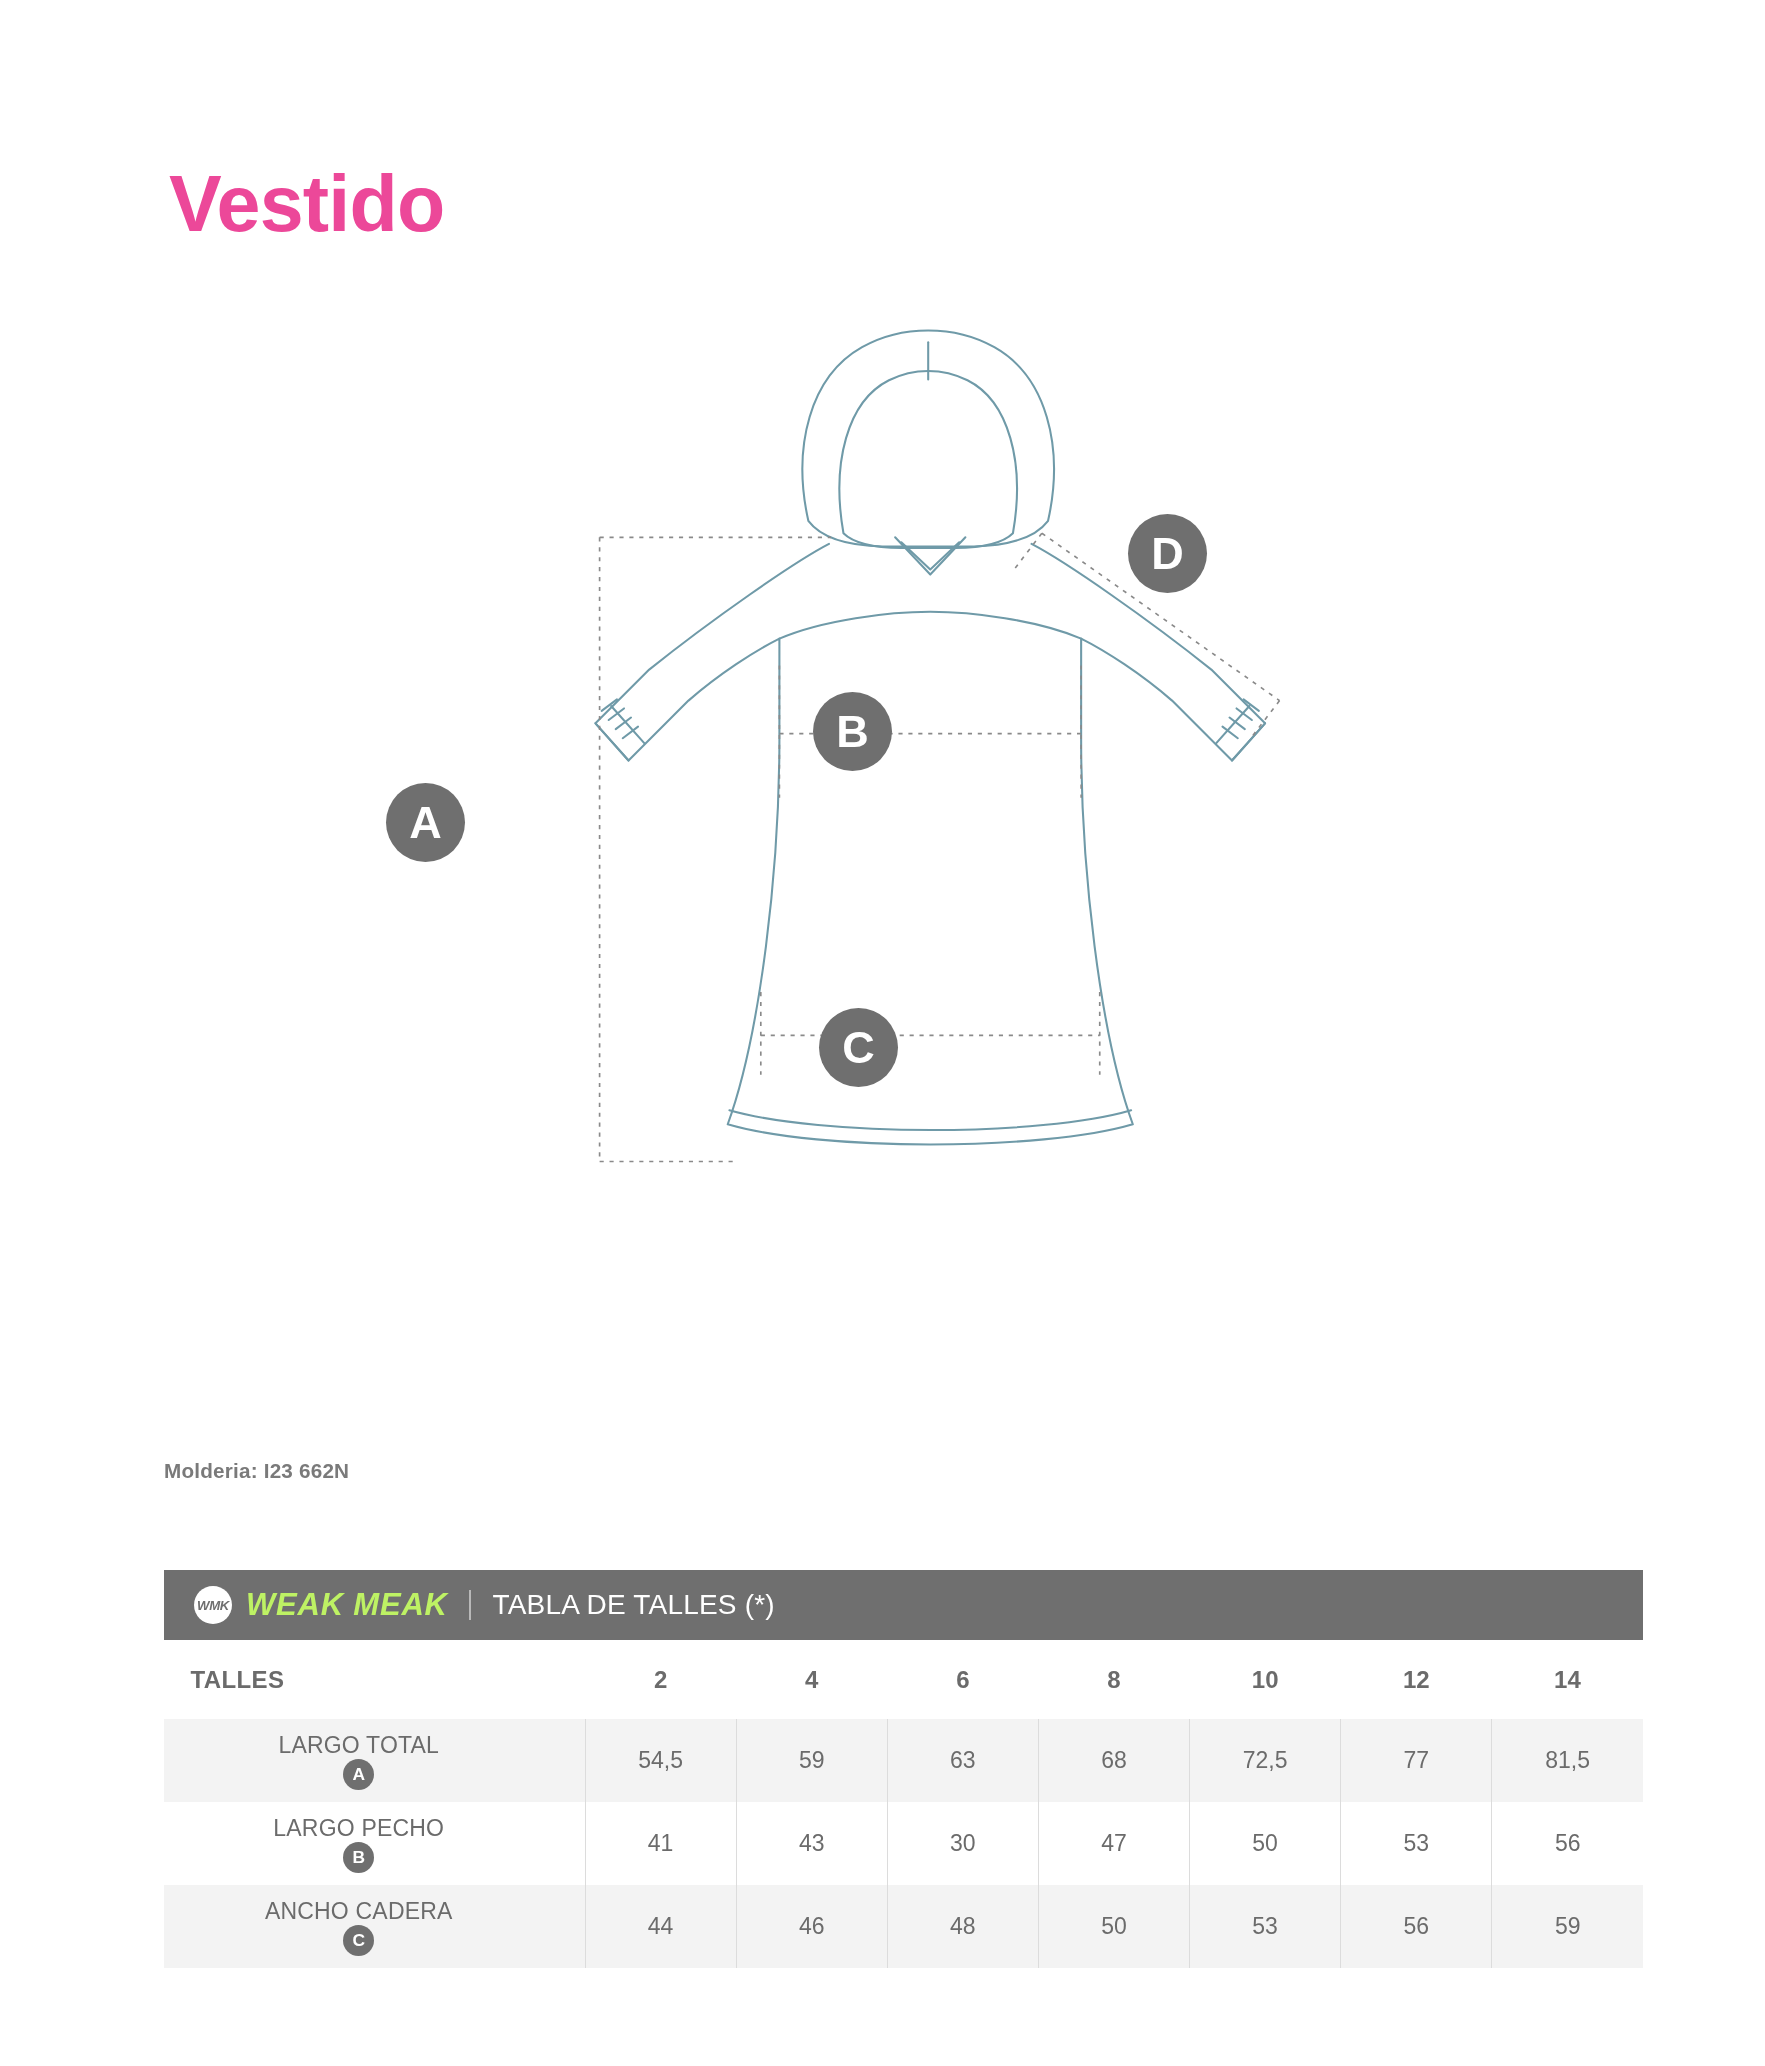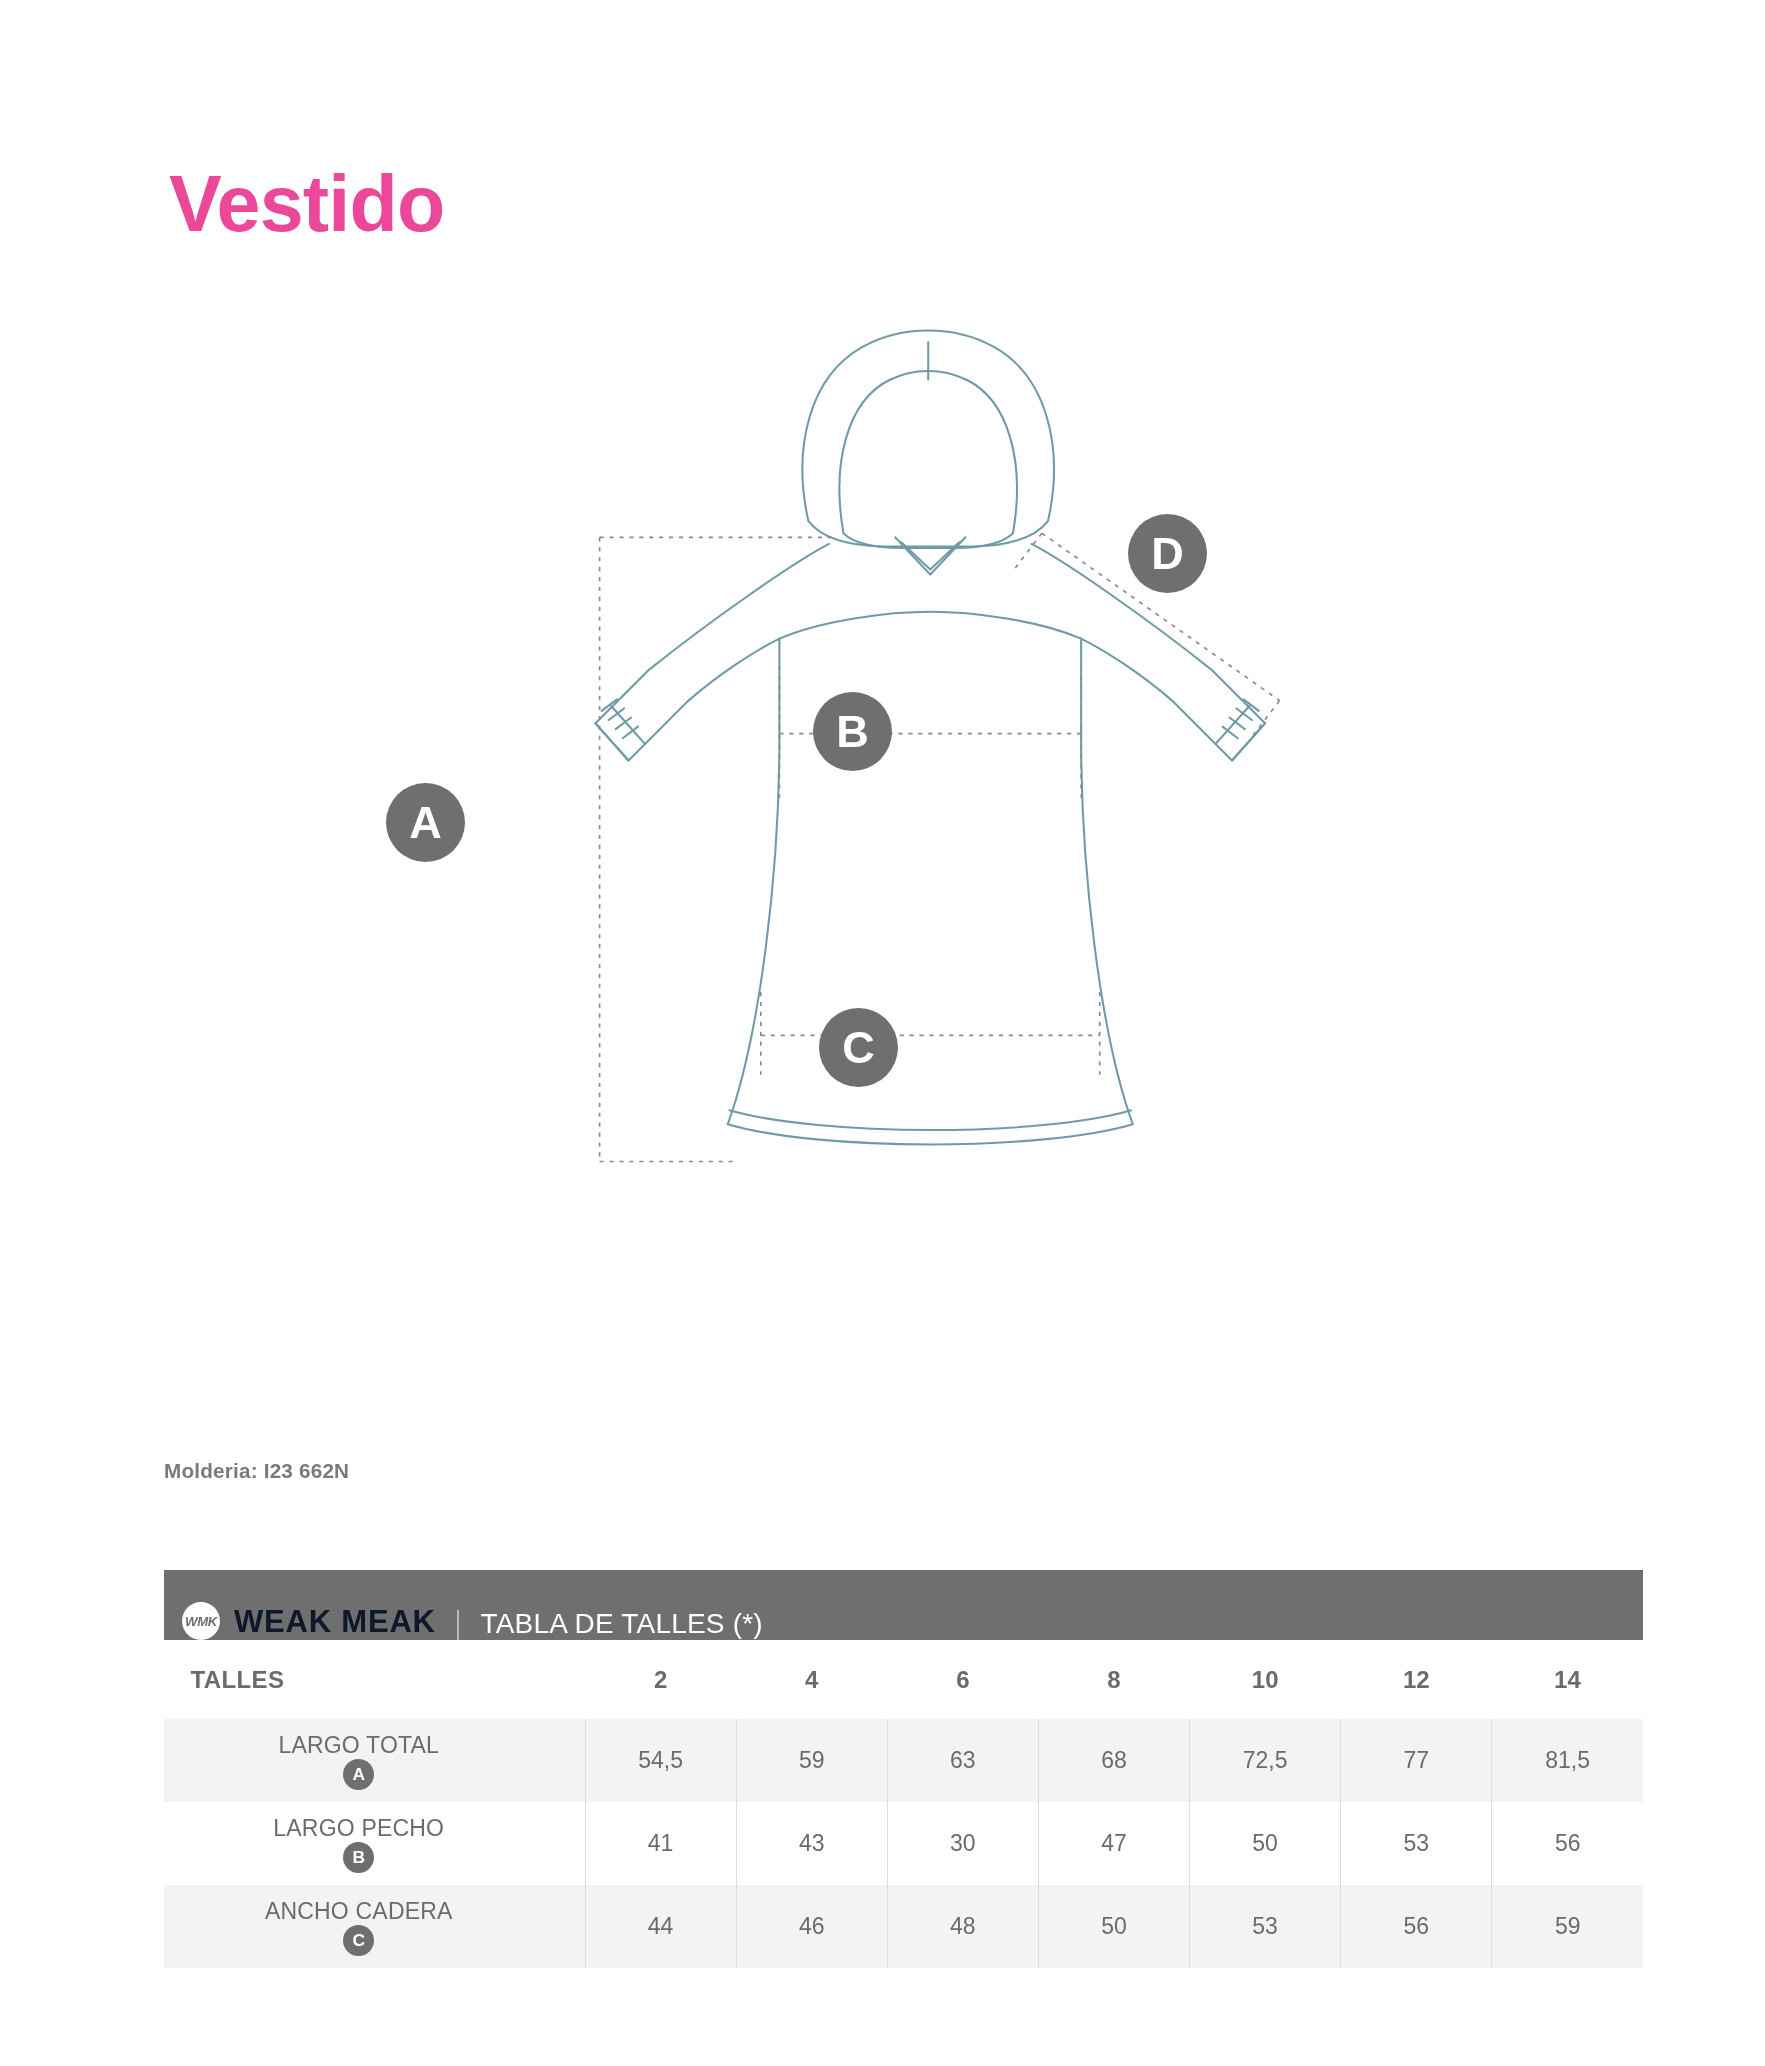--- a/index.html
+++ b/index.html
@@ -83,43 +83,44 @@
   .table-wrap {
     position: absolute;
     left: 164px;
     top: 1570px;
     width: 1479px;
   }
   .table-head {
     background: #6f6f6f;
     height: 70px;
     display: flex;
-    align-items: flex-end;
-    padding-left: 18px;
+    align-items: center;
+    padding-left: 30px;
     box-sizing: border-box;
   }
   .brand-mark {
     width: 38px; height: 38px;
     border-radius: 50%;
     background: #ffffff;
     display: flex;
     align-items: center;
     justify-content: center;
     color: #6f6f6f;
     font-size: 13.2px;
     font-weight: bold;
     font-style: italic;
     letter-spacing: -0.4px;
     margin-right: 14px;
     flex: 0 0 auto;
   }
   .brand-name {
-    color: #0f172a;
+    color: #bef264;
     font-size: 31px;
     font-weight: bold;
+    font-style: italic;
     letter-spacing: 0.8px;
   }
   .head-divider {
     width: 1.7px;
     height: 30px;
     background: #b9b9b9;
     margin: 0 21.5px;
   }
   .head-title {
     color: #ffffff;

